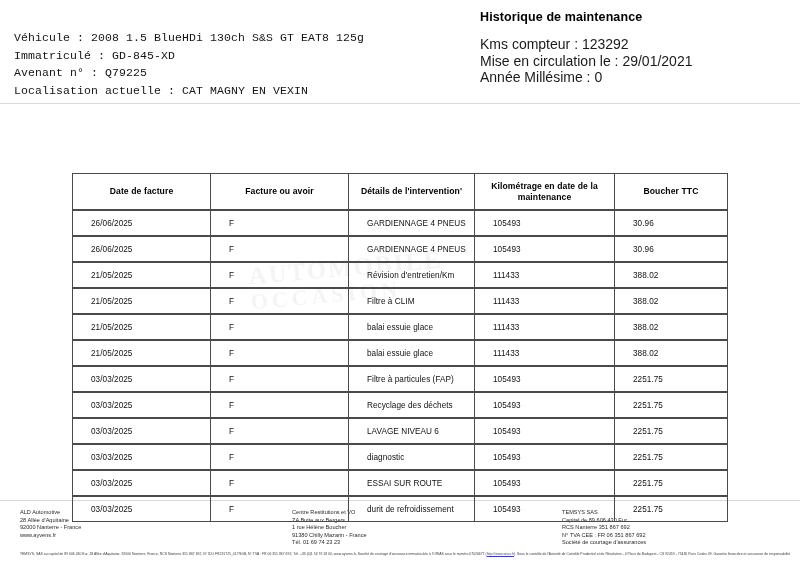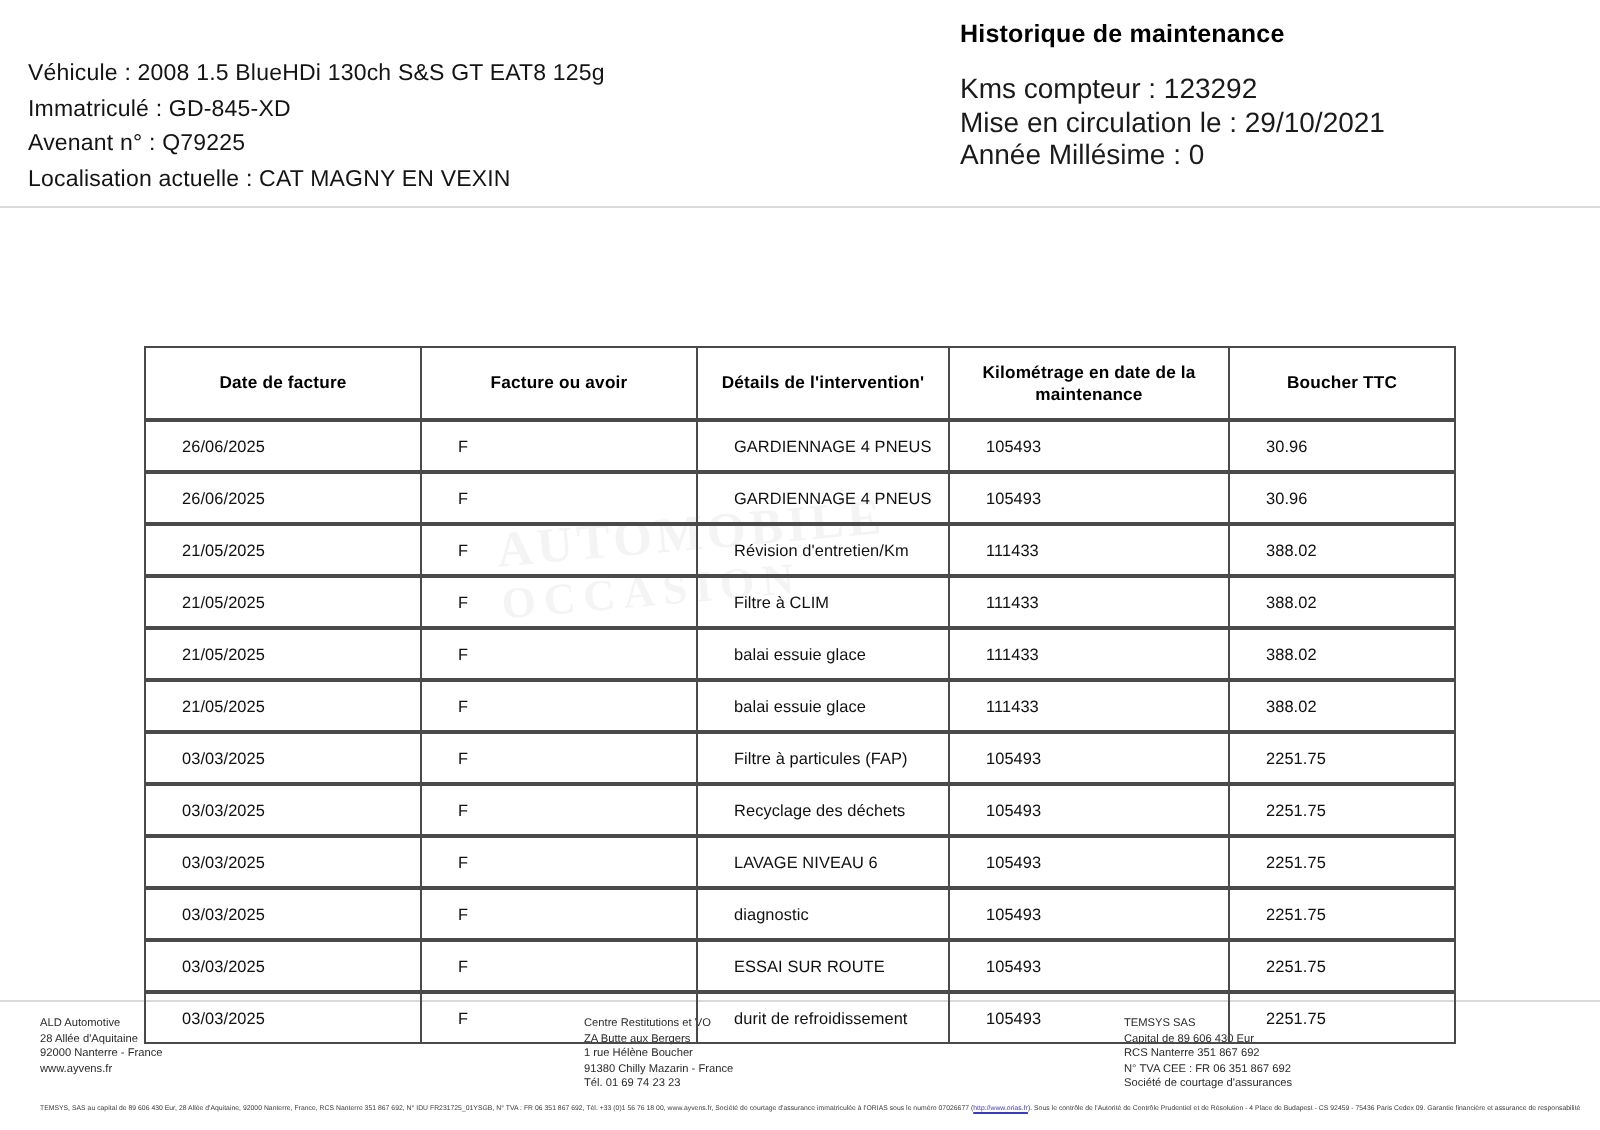--- a/index.html
+++ b/index.html
@@ -37,20 +37,21 @@
     left: 14px;
     top: 29px;
     font-size: 11.5px;
     line-height: 17.5px;
     color: #141414;
     letter-spacing: 0.1px;
     white-space: nowrap;
   }
   .veh-line {
     display: block;
+    font-family: Liberation Mono, monospace;
   }
 
   .hist-block {
     position: absolute;
     left: 480px;
     top: 10px;
     width: 310px;
   }
   .hist-title {
     font-size: 12.5px;
@@ -212,21 +213,21 @@
     <div class="veh-block">
       <span class="veh-line">Véhicule : 2008 1.5 BlueHDi 130ch S&amp;S GT EAT8 125g</span>
       <span class="veh-line">Immatriculé : GD-845-XD</span>
       <span class="veh-line">Avenant n° : Q79225</span>
       <span class="veh-line">Localisation actuelle : CAT MAGNY EN VEXIN</span>
     </div>
 
     <div class="hist-block">
       <div class="hist-title">Historique de maintenance</div>
       <span class="hist-line">Kms compteur : 123292</span>
-      <span class="hist-line">Mise en circulation le : 29/10/2021</span>
+      <span class="hist-line">Mise en circulation le : 29/01/2021</span>
       <span class="hist-line">Année Millésime : 0</span>
     </div>
 
   </div>
   <div class="header-rule"></div>
 
   <div class="watermark">
     <div class="wm-line">AUTOMOBILE</div>
     <div class="wm-line two">OCCASION</div>
   </div>

